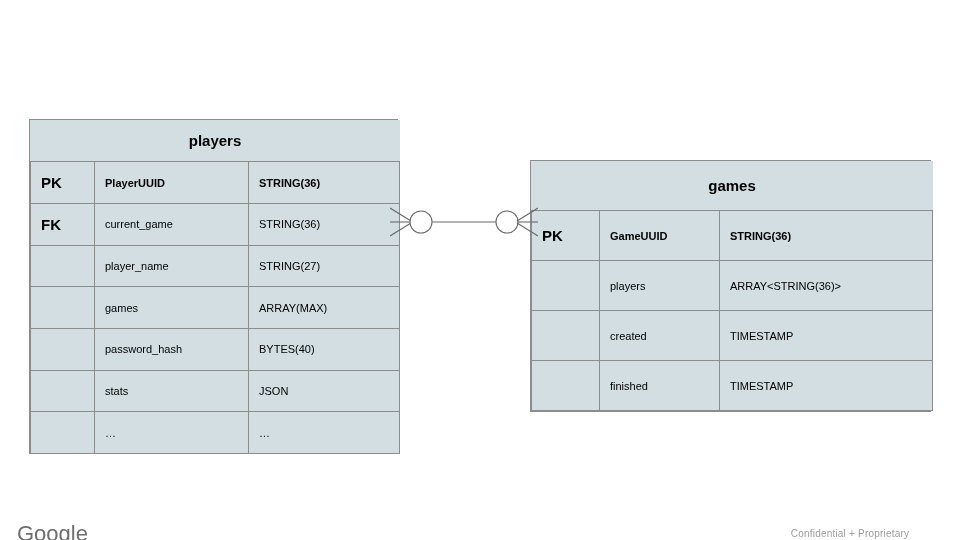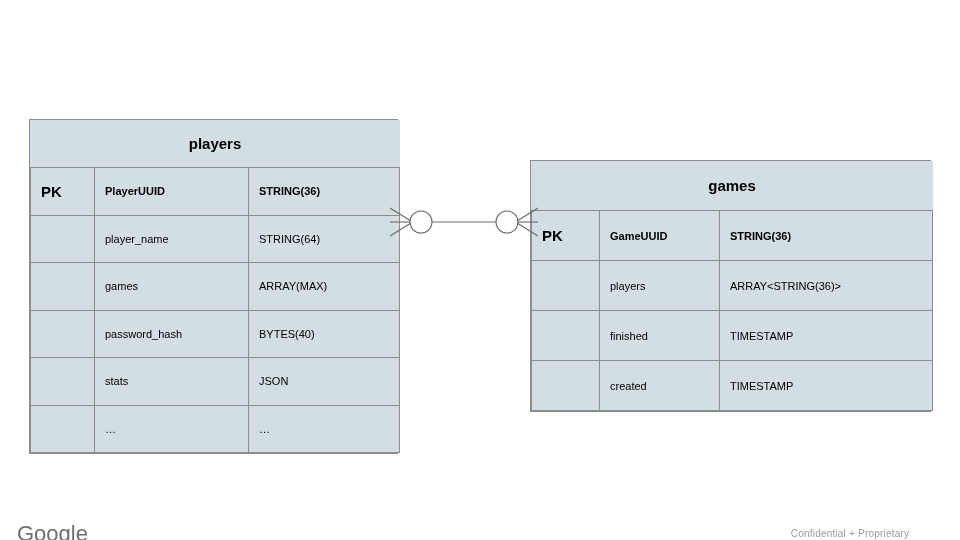--- a/index.html
+++ b/index.html
@@ -129,23 +129,28 @@
       <tbody>
         <tr class="row-h">
           <td class="title" colspan="3">players</td>
         </tr>
         <tr class="row-h hdr">
           <td class="keycol">PK</td>
           <td>PlayerUUID</td>
           <td>STRING(36)</td>
         </tr>
         <tr class="row-h">
+          <td class="keycol">FK</td>
+          <td>current_game</td>
+          <td>STRING(36)</td>
+        </tr>
+        <tr class="row-h">
           <td class="keycol"></td>
           <td>player_name</td>
-          <td>STRING(64)</td>
+          <td>STRING(27)</td>
         </tr>
         <tr class="row-h">
           <td class="keycol"></td>
           <td>games</td>
           <td>ARRAY(MAX)</td>
         </tr>
         <tr class="row-h">
           <td class="keycol"></td>
           <td>password_hash</td>
           <td>BYTES(40)</td>
@@ -180,26 +185,26 @@
           <td>GameUUID</td>
           <td>STRING(36)</td>
         </tr>
         <tr class="row-h">
           <td class="keycol"></td>
           <td>players</td>
           <td>ARRAY&lt;STRING(36)&gt;</td>
         </tr>
         <tr class="row-h">
           <td class="keycol"></td>
+          <td>created</td>
+          <td>TIMESTAMP</td>
+        </tr>
+        <tr class="row-h">
+          <td class="keycol"></td>
           <td>finished</td>
-          <td>TIMESTAMP</td>
-        </tr>
-        <tr class="row-h">
-          <td class="keycol"></td>
-          <td>created</td>
           <td>TIMESTAMP</td>
         </tr>
       </tbody>
     </table>
   </div>
 
   <svg id="relationship" viewBox="0 0 148 52">
     <g fill="none" stroke="#6b6b6b" stroke-width="1.1">
 
       <line x1="0" y1="26" x2="20" y2="26"></line>

